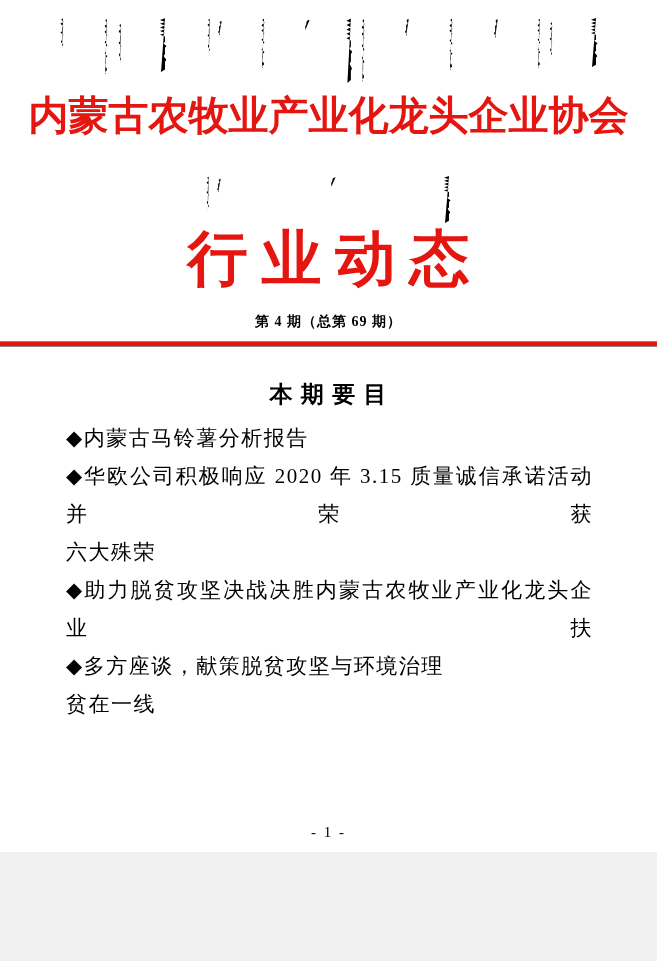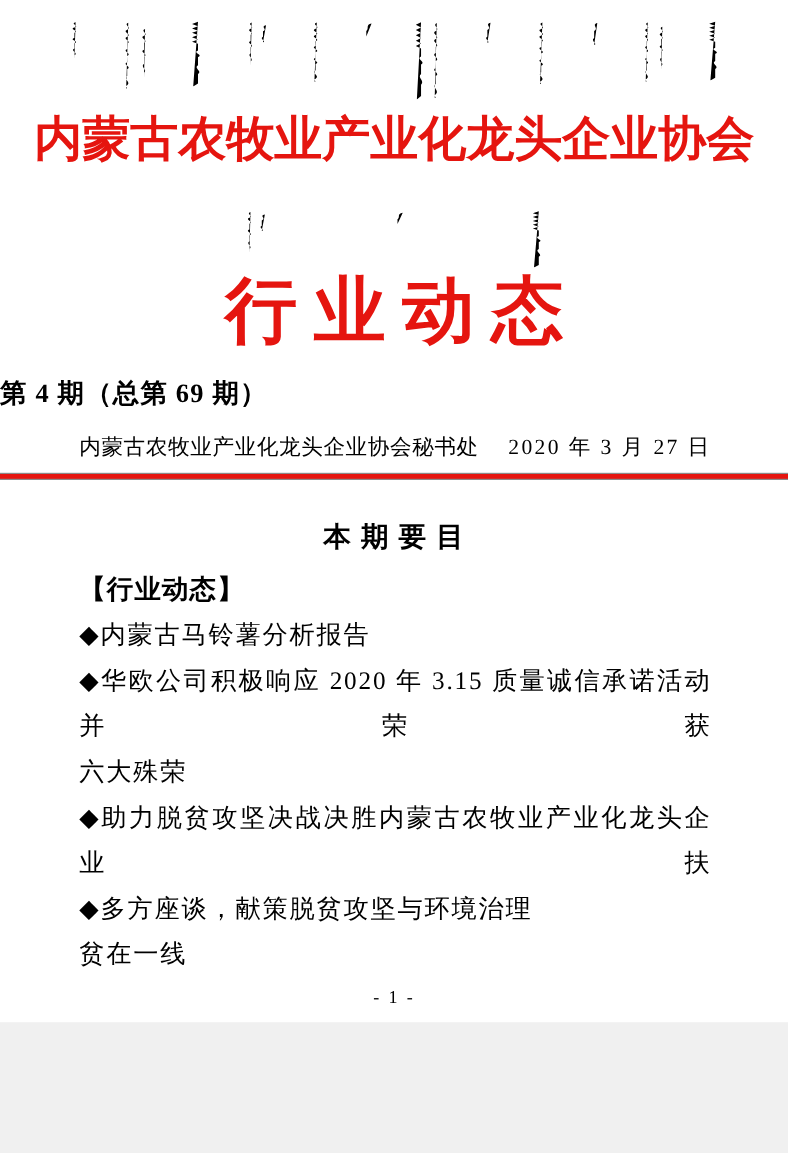--- a/index.html
+++ b/index.html
@@ -44,21 +44,22 @@
     text-align: center;
     color: var(--red);
     font-size: 60px;
     font-weight: bold;
     letter-spacing: 14px;
     text-indent: 14px; 
     line-height: 1.0;
   }
   .issue-line {
     margin-top: 24px;
-    font-size: 22px;
+    text-align: center;
+    font-size: 14px;
     font-weight: bold;
     letter-spacing: 1px;
   }
   .pub-row {
     margin: 17px 64px 0 66px;
     display: flex;
     justify-content: space-between;
     align-items: baseline;
     font-size: 18px;
   }
@@ -180,31 +181,26 @@
       </svg>
     <svg class="mg" width="16" height="48" viewBox="0 0 16 90" preserveAspectRatio="none">
         <use href="#mg-comb"></use>
       </svg>
   </div>
 
   <h2 class="doc-title">行业动态</h2>
 
   <div class="issue-line">第 4 期（总第 69 期）</div>
 
-  <div class="pub-row">
-    <span class="pub-name">内蒙古农牧业产业化龙头企业协会秘书处</span>
-    <span class="pub-date">2020 年 3 月 27 日</span>
-  </div>
 
   <div class="red-rule"></div>
 
   <div class="toc-title">本 期 要 目</div>
 
   <div class="toc-list" id="toc-entries">
-      <div class="toc-section">【行业动态】</div>
       <div class="toc-line">◆内蒙古马铃薯分析报告</div>
       <div class="toc-line stretch">◆华欧公司积极响应 2020 年 3.15 质量诚信承诺活动并荣获</div>
       <div class="toc-line">六大殊荣</div>
       <div class="toc-line stretch">◆助力脱贫攻坚决战决胜内蒙古农牧业产业化龙头企业扶</div>
       <div class="toc-line">◆多方座谈，献策脱贫攻坚与环境治理</div>
       <div class="toc-line">贫在一线</div>
     </div>
 
   <div class="page-number">- 1 -</div>
 

